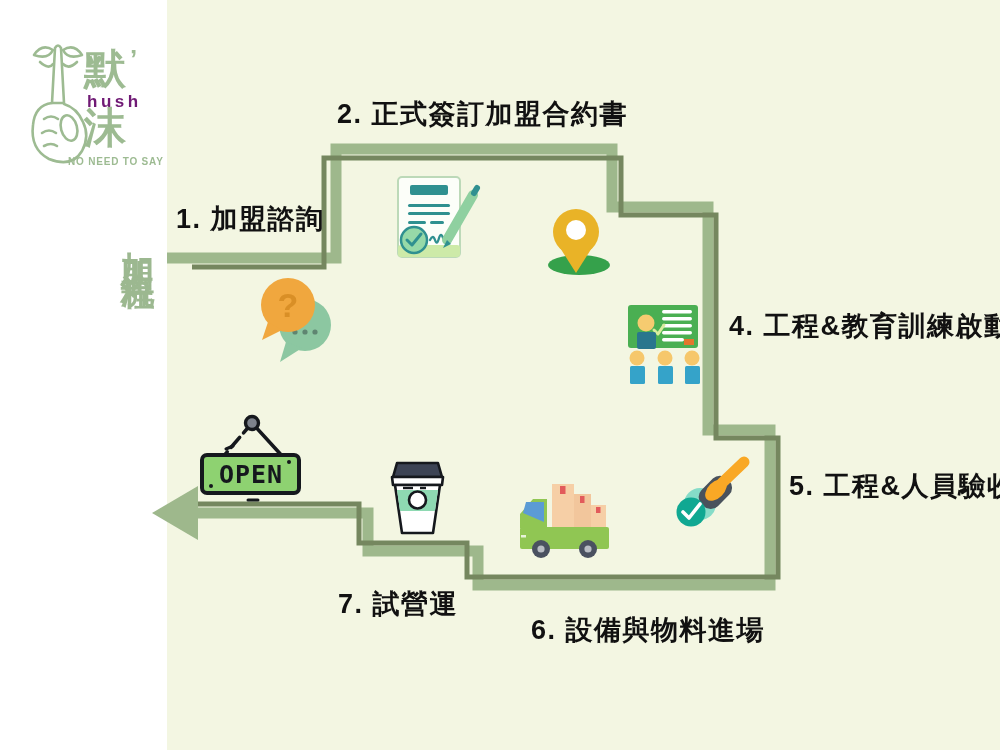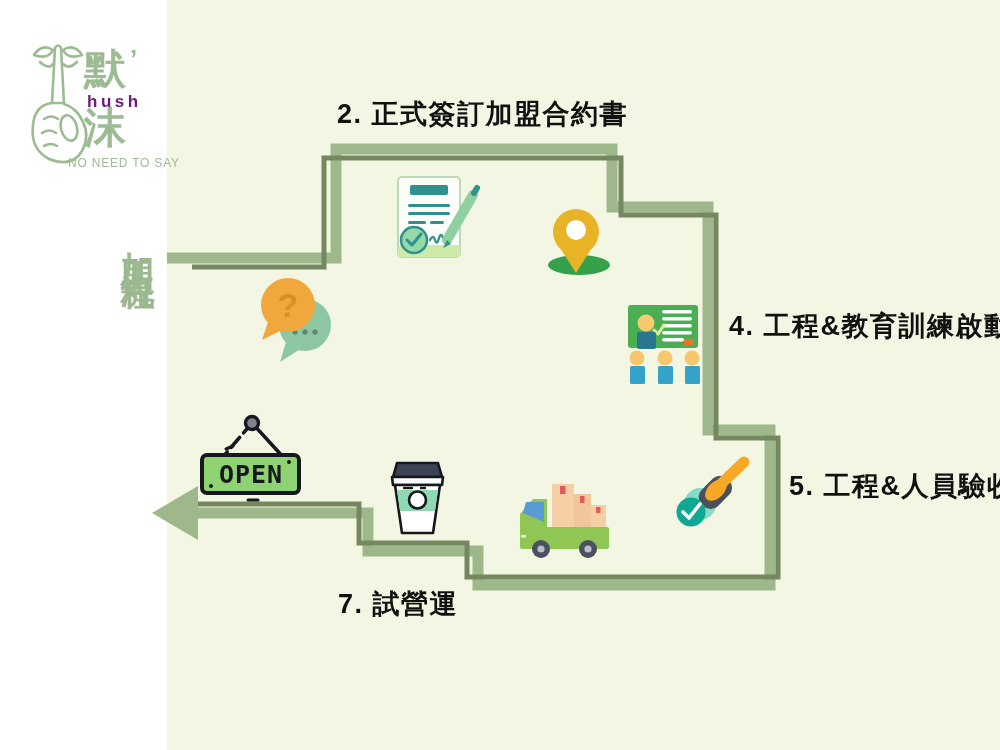--- a/index.html
+++ b/index.html
@@ -2,21 +2,21 @@
 <html><head>
 <meta charset="utf-8">
 <style>
   html,body{margin:0;padding:0;}
   body{font-family:"Liberation Sans","DejaVu Sans",sans-serif;}
   .canvas{position:relative;width:1000px;height:750px;background:#f3f6e2;overflow:hidden;}
   .sidebar{position:absolute;left:0;top:0;width:167px;height:750px;background:#ffffff;}
   .logo-char{position:absolute;color:#9dbb92;font-weight:700;font-size:42px;line-height:1;}
   .logo-apos{position:absolute;color:#9dbb92;font-weight:700;font-size:26px;line-height:1;}
   .logo-latin{position:absolute;color:#701a75;font-weight:700;font-size:17px;letter-spacing:3.5px;line-height:1;}
-  .logo-tagline{position:absolute;color:#9dbb92;font-weight:400;font-size:12px;letter-spacing:0.8px;white-space:nowrap;}
+  .logo-tagline{position:absolute;color:#9dbb92;font-weight:700;font-size:10px;letter-spacing:0.8px;white-space:nowrap;}
   .flow-title{position:absolute;left:118px;top:224px;writing-mode:vertical-lr;text-orientation:upright;
               color:#9cb890;font-weight:700;font-size:34px;letter-spacing:10px;line-height:40px;}
   .step-label{position:absolute;font-weight:700;font-size:27px;letter-spacing:1.5px;color:#111;white-space:nowrap;}
   .abs{position:absolute;}
   svg{display:block;}
 </style>
 </head>
 <body>
 
 <div class="canvas">
@@ -148,18 +148,20 @@
     <line x1="56" y1="17" x2="88" y2="52" stroke="#15181d" stroke-width="3.6" stroke-linecap="round"></line>
     <circle cx="56" cy="17" r="6.5" fill="#7d828c" stroke="#15181d" stroke-width="3.4"></circle>
     <rect x="6" y="49" width="97" height="38" rx="5" stroke="#15181d" stroke-width="4" fill="#8ed271"></rect>
     <text x="55" y="77" text-anchor="middle" font-size="25" font-weight="700" letter-spacing="1" font-family="DejaVu Sans Mono, monospace" fill="#15181d">OPEN</text>
     <circle cx="15" cy="80" r="2" fill="#15181d"></circle>
     <circle cx="93" cy="56" r="2" fill="#15181d"></circle>
     <line x1="30" y1="43" x2="37" y2="40" stroke="#15181d" stroke-width="3" stroke-linecap="round"></line>
     <line x1="52" y1="94" x2="62" y2="94" stroke="#15181d" stroke-width="3" stroke-linecap="round"></line>
   </svg>
 
+  <div class="step-label" style="left:176px;top:201px;">1. 加盟諮詢</div>
   <div class="step-label" style="left:337px;top:96px;">2. 正式簽訂加盟合約書</div>
   <div class="step-label" style="left:729px;top:308px;">4. 工程&amp;教育訓練啟動</div>
   <div class="step-label" style="left:789px;top:468px;">5. 工程&amp;人員驗收</div>
+  <div class="step-label" style="left:531px;top:612px;">6. 設備與物料進場</div>
   <div class="step-label" style="left:338px;top:586px;">7. 試營運</div>
 
 </div>
 
 </body></html>

